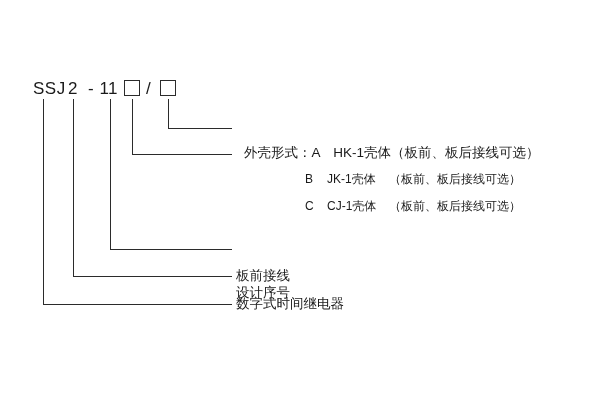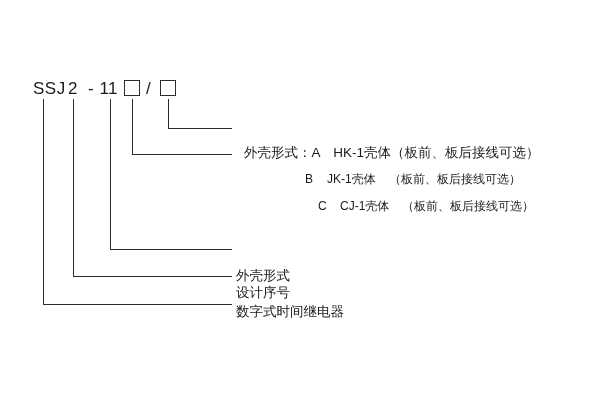--- a/index.html
+++ b/index.html
@@ -92,24 +92,24 @@
   <div class="vline" style="left:43px; top:99px; height:205px;"></div>
   <div class="hline" style="left:43px; top:304px; width:189px;"></div>
 
 
   <div class="label" style="left:236px; top:145px;margin-left:8px;">外壳形式：A　HK-1壳体（板前、板后接线可选）</div>
 
   <div class="label-sub" style="left:305px; top:172px;">
     <span class="sub-key">B</span><span class="sub-code">JK-1壳体</span><span>（板前、板后接线可选）</span>
   </div>
 
-  <div class="label-sub" style="left:318px; top:199px;">
+  <div class="label-sub" style="left:305px; top:199px;">
     <span class="sub-key">C</span><span class="sub-code">CJ-1壳体</span><span>（板前、板后接线可选）</span>
   </div>
 
 
   <div class="label" style="left:236px; top:241px;margin-top:44px;">设计序号</div>
 
-  <div class="label" style="left:236px; top:268px;">外壳形式</div>
+  <div class="label" style="left:236px; top:268px;">板前接线</div>
 
-  <div class="label" style="left:236px; top:304px;">数字式时间继电器</div>
+  <div class="label" style="left:236px; top:296px;">数字式时间继电器</div>
 
 </div>
 
 </body></html>

